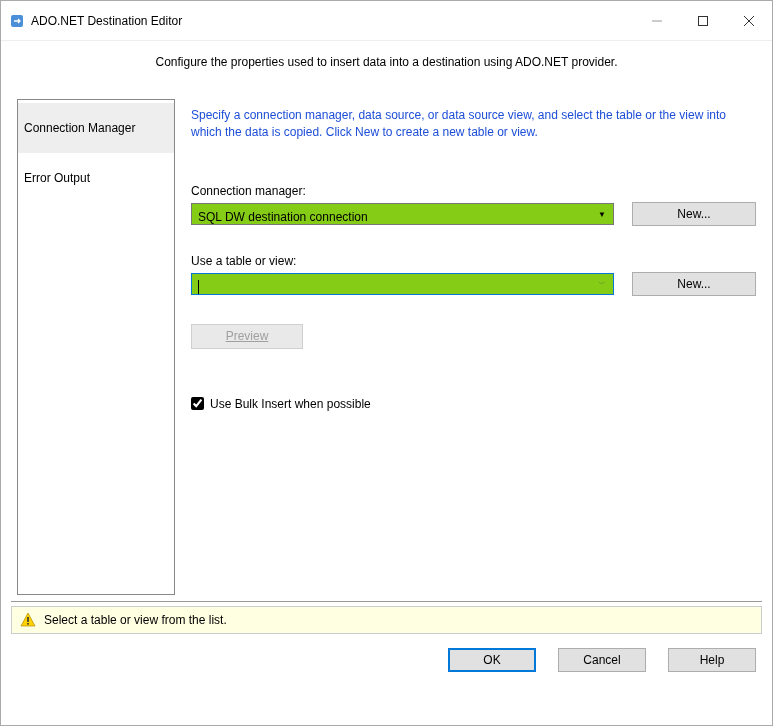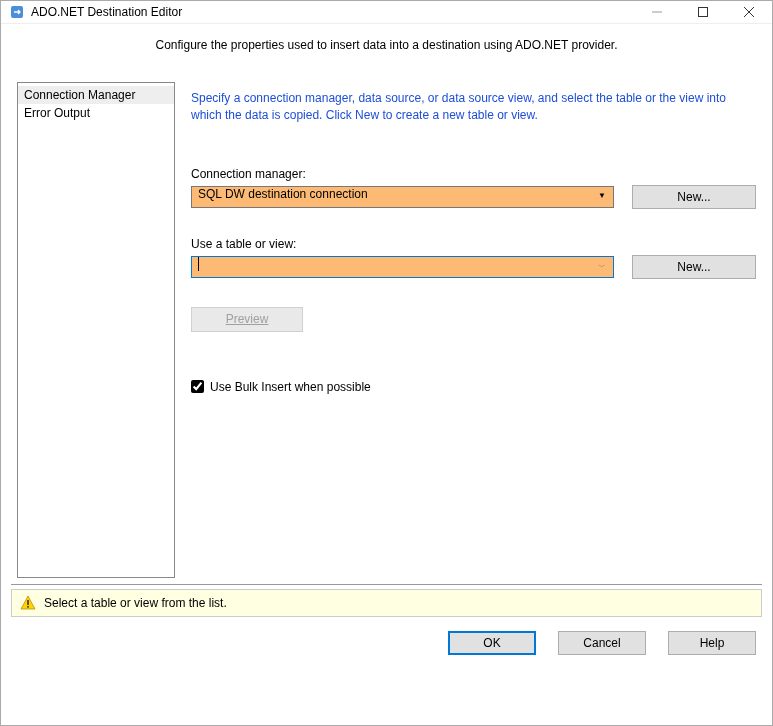--- a/index.html
+++ b/index.html
@@ -6,21 +6,21 @@
     body {
       font-family: "Segoe UI", Tahoma, sans-serif;
       font-size: 12px;
       background: #fff;
       width: 773px;
       height: 726px;
       overflow: hidden;
       border: 1px solid #aaa;
     }
     .titlebar {
-      height: 23px;
+      height: 40px;
       display: flex;
       align-items: center;
       padding: 0 0 0 8px;
       background: #fff;
       border-bottom: 1px solid #eee;
     }
     .titlebar .app-icon { width: 16px; height: 16px; margin-right: 6px; display:inline-flex; align-items:center; justify-content:center;}
     .titlebar .title { flex: 1; font-size: 12px; color:#000; }
     .titlebar .win-controls { display: flex; }
     .titlebar .win-btn {
@@ -39,32 +39,32 @@
       gap: 16px;
       height: 496px;
     }
     .sidebar {
       width: 158px;
       border: 1px solid #888;
       background: #fff;
       padding: 3px 0;
     }
     .sidebar-item {
-      padding: 2px 6px;
+      padding: 18px 6px;
       font-size: 12px;
       cursor: default;
     }
     .sidebar-item.selected { background: #eee;}
     .right-pane { flex:1; padding-top: 8px; position:relative;}
     .instructions { font-size:12px; color:#1d4ed8; line-height:1.45; margin-bottom: 42px; padding-right:4px;}
     .field-label { font-size:12px; margin-bottom:4px;}
     .field-row { display:flex; gap:18px; align-items:center; margin-bottom:28px;}
     .combo {
       flex:1; height:22px; border:1px solid #777;
-      background:#fdba74; display:flex; align-items:flex-start;
+      background:#84cc16; display:flex; align-items:flex-end;
       padding: 0 2px 0 6px; position:relative;
       font-size:12px;
     }
     .combo .combo-arrow {
       width:18px; height:18px; margin-left:auto;
       display:flex; align-items:center; justify-content:center;
       border: 1px solid transparent;
     }
     .combo.heavy .combo-arrow { font-size:8px;}
     .combo.light { border:1px solid #0078d7;}

